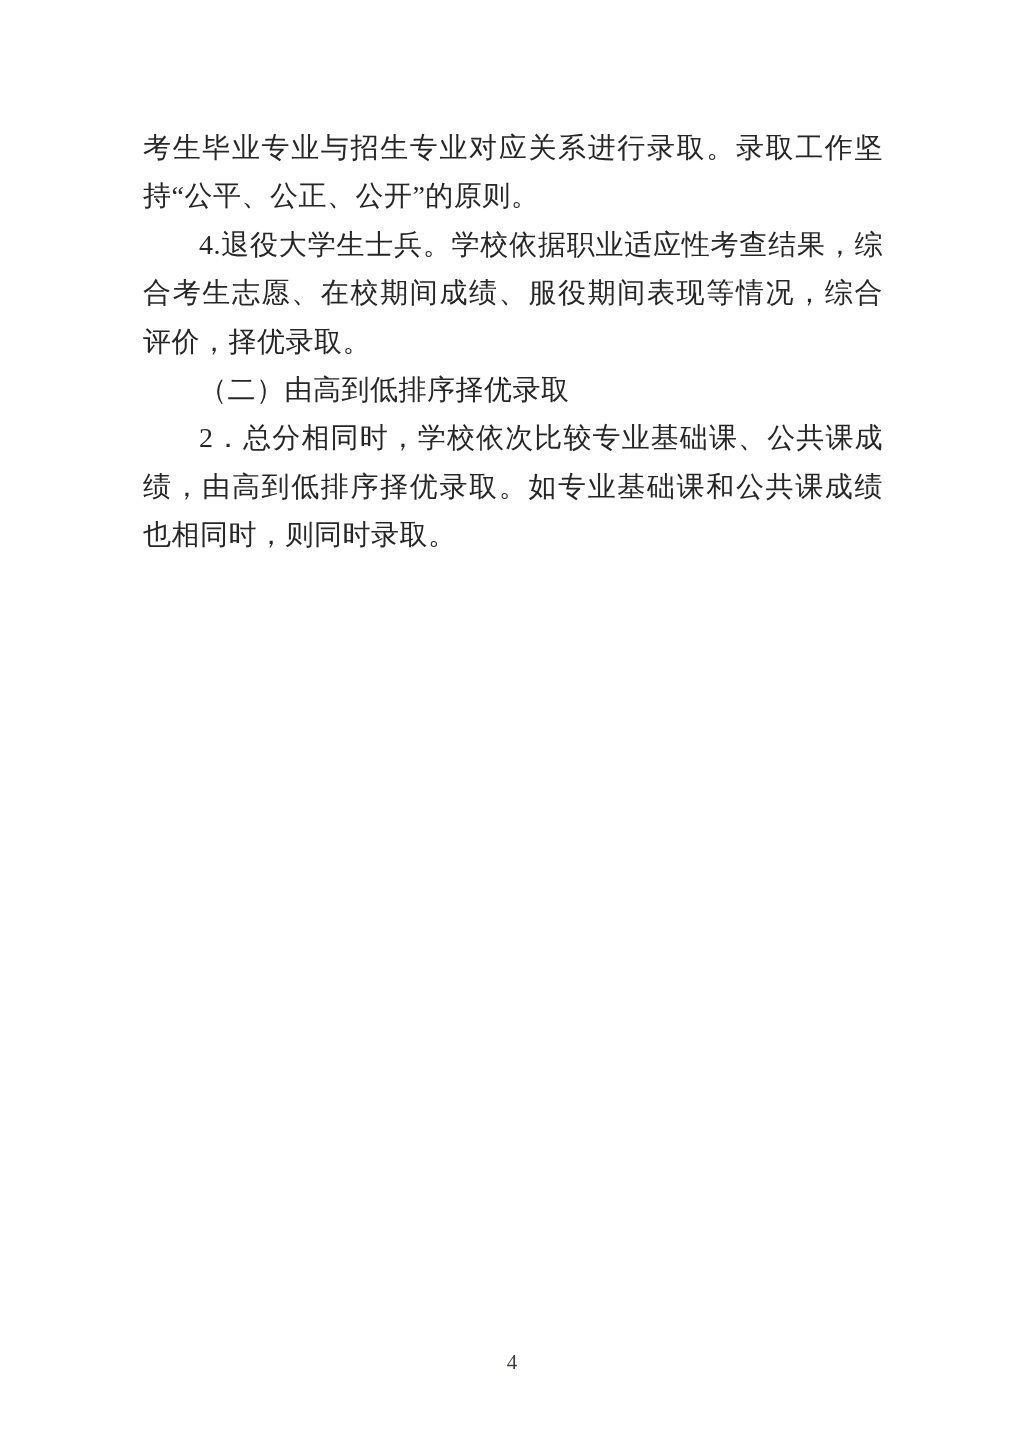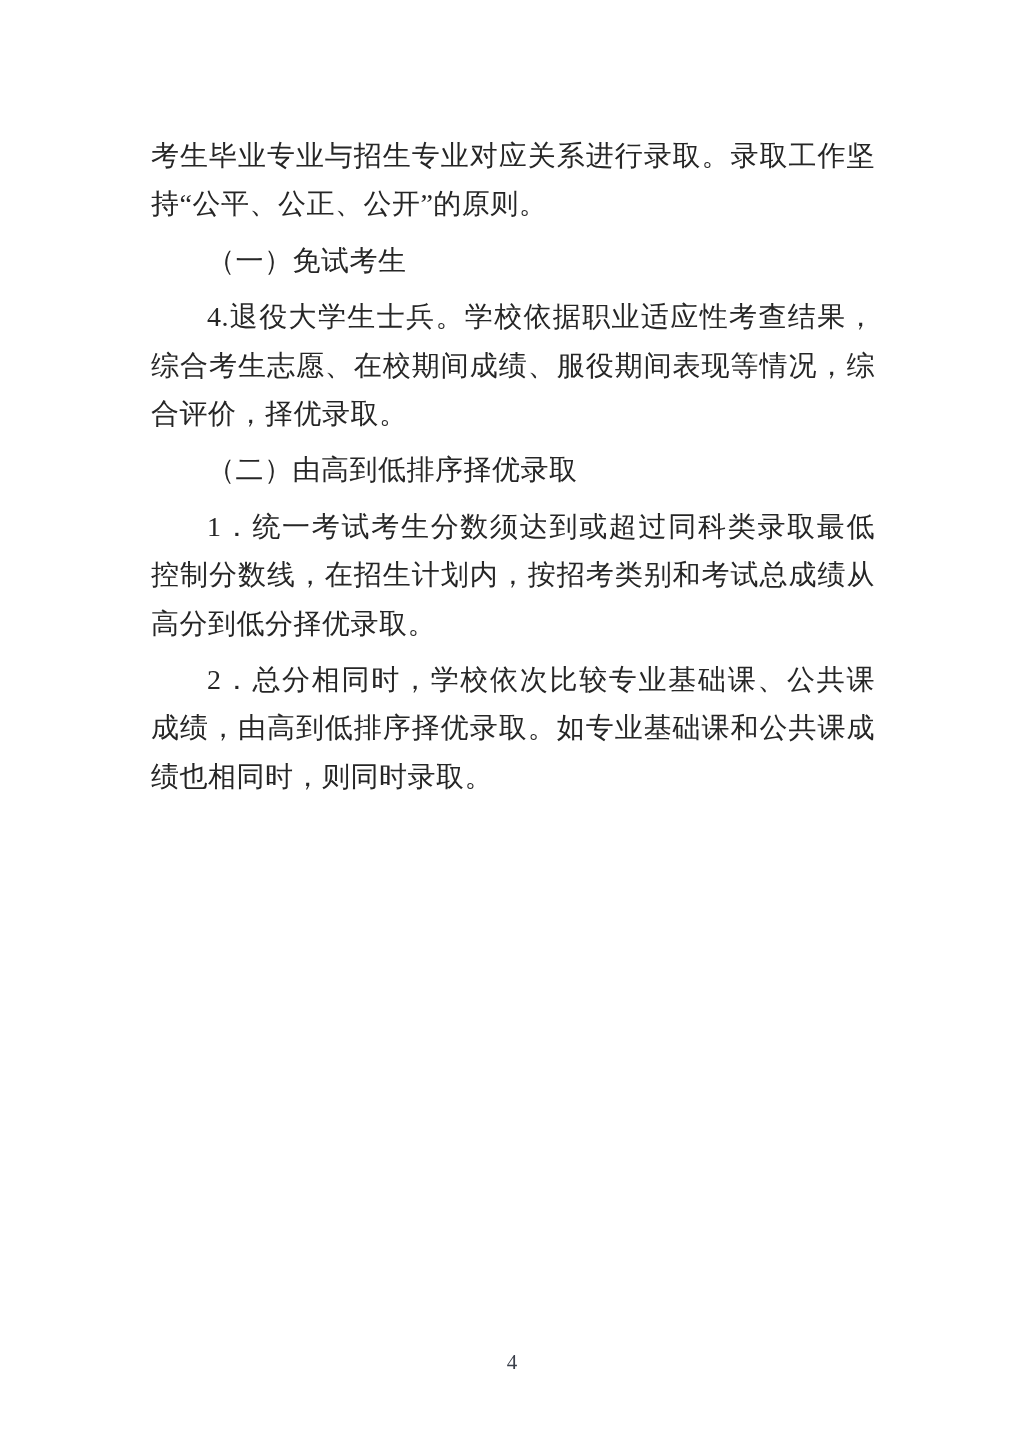--- a/index.html
+++ b/index.html
@@ -21,21 +21,21 @@
     left: 143px;
     top: 124px;
     width: 740px;
     font-size: 28px;
     line-height: 48.4px;
     text-align: justify;
     text-justify: inter-ideograph;
     letter-spacing: 0.5px;
   }
   .content p {
-    margin: 8px;
+    margin: 0;
     padding: 0;
   }
   .content p.indent {
     text-indent: 2em;
   }
   .page-footer {
     position: absolute;
     left: 0;
     top: 1350px;
     width: 100%;
@@ -44,20 +44,18 @@
     color: #3a3f4a;
     font-family: "Liberation Serif", "DejaVu Serif", serif;
   }
 </style>
 </head>
 <body>
 
 <div class="page">
   <div class="content">
     <p>考生毕业专业与招生专业对应关系进行录取。录取工作坚持“公平、公正、公开”的原则。</p>
-    <p class="indent">（一）免试考生</p>
     <p class="indent">4.退役大学生士兵。学校依据职业适应性考查结果，综合考生志愿、在校期间成绩、服役期间表现等情况，综合评价，择优录取。</p>
     <p class="indent">（二）由高到低排序择优录取</p>
-    <p class="indent">1．统一考试考生分数须达到或超过同科类录取最低控制分数线，在招生计划内，按招考类别和考试总成绩从高分到低分择优录取。</p>
     <p class="indent">2．总分相同时，学校依次比较专业基础课、公共课成绩，由高到低排序择优录取。如专业基础课和公共课成绩也相同时，则同时录取。</p>
   </div>
   <div class="page-footer">4</div>
 </div>
 
 </body></html>

